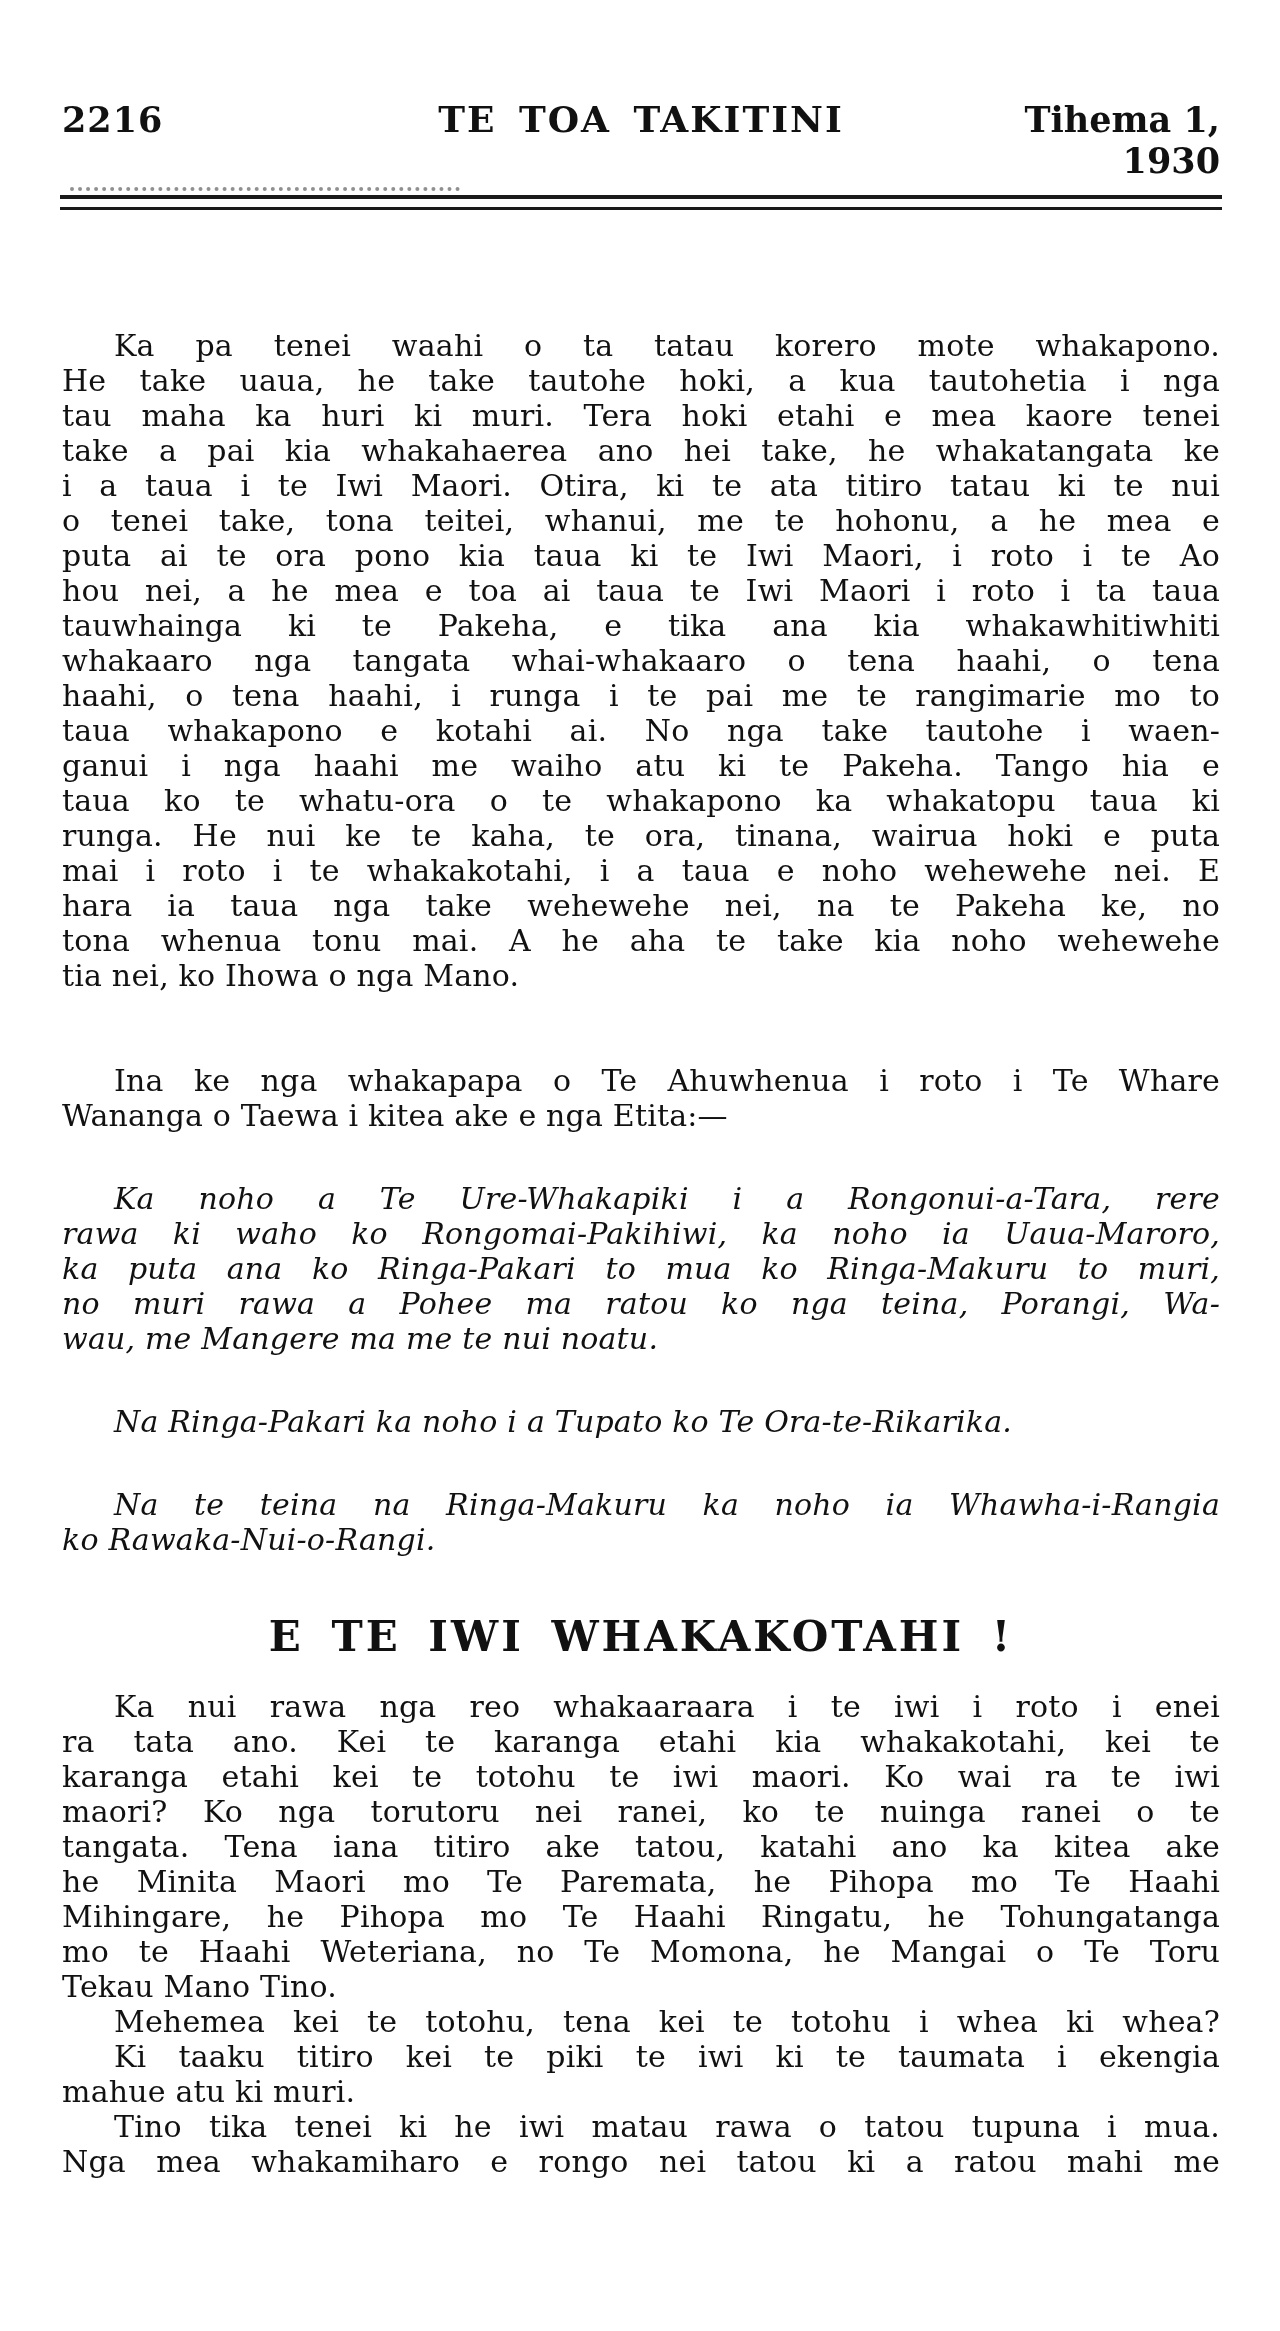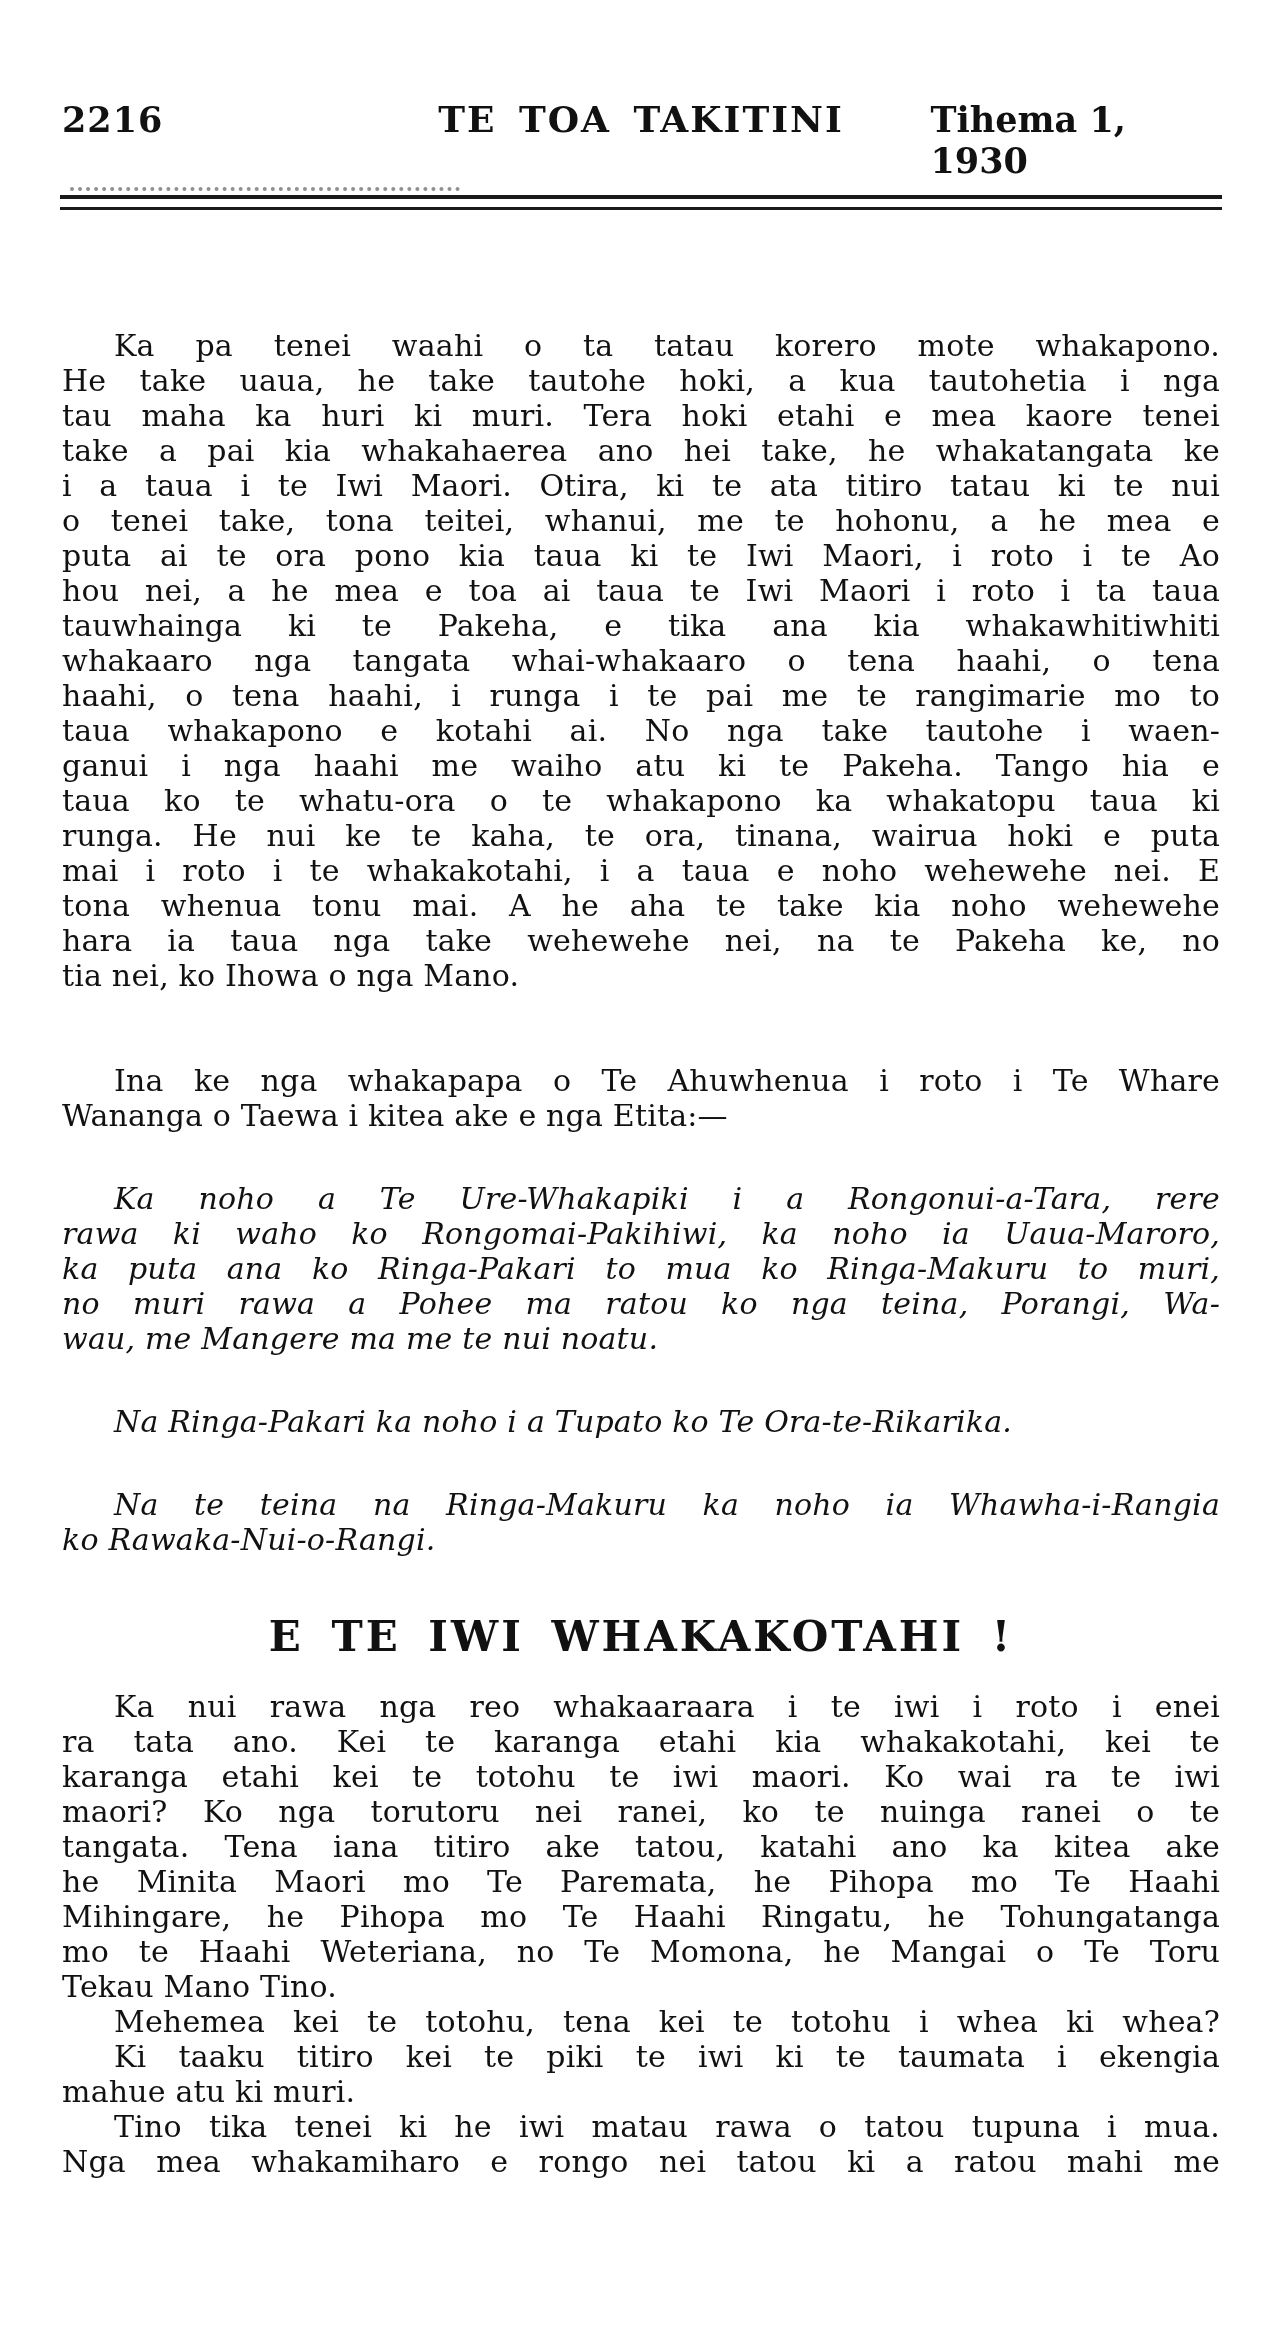--- a/index.html
+++ b/index.html
@@ -13,21 +13,21 @@
     overflow:hidden;
   }
   .masthead{
     padding:98px 60px 0 62px;
     display:flex;
     align-items:baseline;
     font-weight:bold;
   }
   .masthead .pgnum{flex:1;font-size:35px;letter-spacing:1px;}
   .masthead .title{flex:2;text-align:center;font-size:36px;letter-spacing:2px;word-spacing:8px;}
-  .masthead .date{flex:1;text-align:left;font-size:35px;}
+  .masthead .date{flex:1;text-align:right;font-size:35px;}
   .rule-wrap{margin:14px 58px 0 60px;position:relative;}
   .double-rule{
     height:8px;
     border-top:4px solid #1a1a1a;
     border-bottom:3px solid #1a1a1a;
   }
   .artifact-dots{
     position:absolute;left:10px;top:-12px;width:390px;height:4px;
     border-bottom:4px dotted #555;
     opacity:.65;
@@ -81,22 +81,22 @@
       <div class="ln j">puta ai te ora pono kia taua ki te Iwi Maori, i roto i te Ao</div>
       <div class="ln j">hou nei, a he mea e toa ai taua te Iwi Maori i roto i ta taua</div>
       <div class="ln j">tauwhainga ki te Pakeha, e tika ana kia whakawhitiwhiti</div>
       <div class="ln j">whakaaro nga tangata whai-whakaaro o tena haahi, o tena</div>
       <div class="ln j">haahi, o tena haahi, i runga i te pai me te rangimarie mo to</div>
       <div class="ln j">taua whakapono e kotahi ai.  No nga take tautohe i waen-</div>
       <div class="ln j">ganui i nga haahi me waiho atu ki te Pakeha.  Tango hia e</div>
       <div class="ln j">taua ko te whatu-ora o te whakapono ka whakatopu taua ki</div>
       <div class="ln j">runga.  He nui ke te kaha, te ora, tinana, wairua hoki e puta</div>
       <div class="ln j">mai i roto i te whakakotahi, i a taua e noho wehewehe nei.  E</div>
+      <div class="ln j">hara ia taua nga take wehewehe nei, na te Pakeha ke, no</div>
       <div class="ln j">tona whenua tonu mai.  A he aha te take kia noho wehewehe</div>
-      <div class="ln j">hara ia taua nga take wehewehe nei, na te Pakeha ke, no</div>
       <div class="ln">tia nei, ko Ihowa o nga Mano.</div>
     </div>
 
     <div class="gap-top">
       <div class="ln j ind">Ina ke nga whakapapa o Te Ahuwhenua i roto i Te Whare</div>
       <div class="ln">Wananga o Taewa i kitea ake e nga Etita:—</div>
     </div>
 
     <div class="it">
       <div class="ln j ind">Ka noho a Te Ure-Whakapiki i a Rongonui-a-Tara, rere</div>

